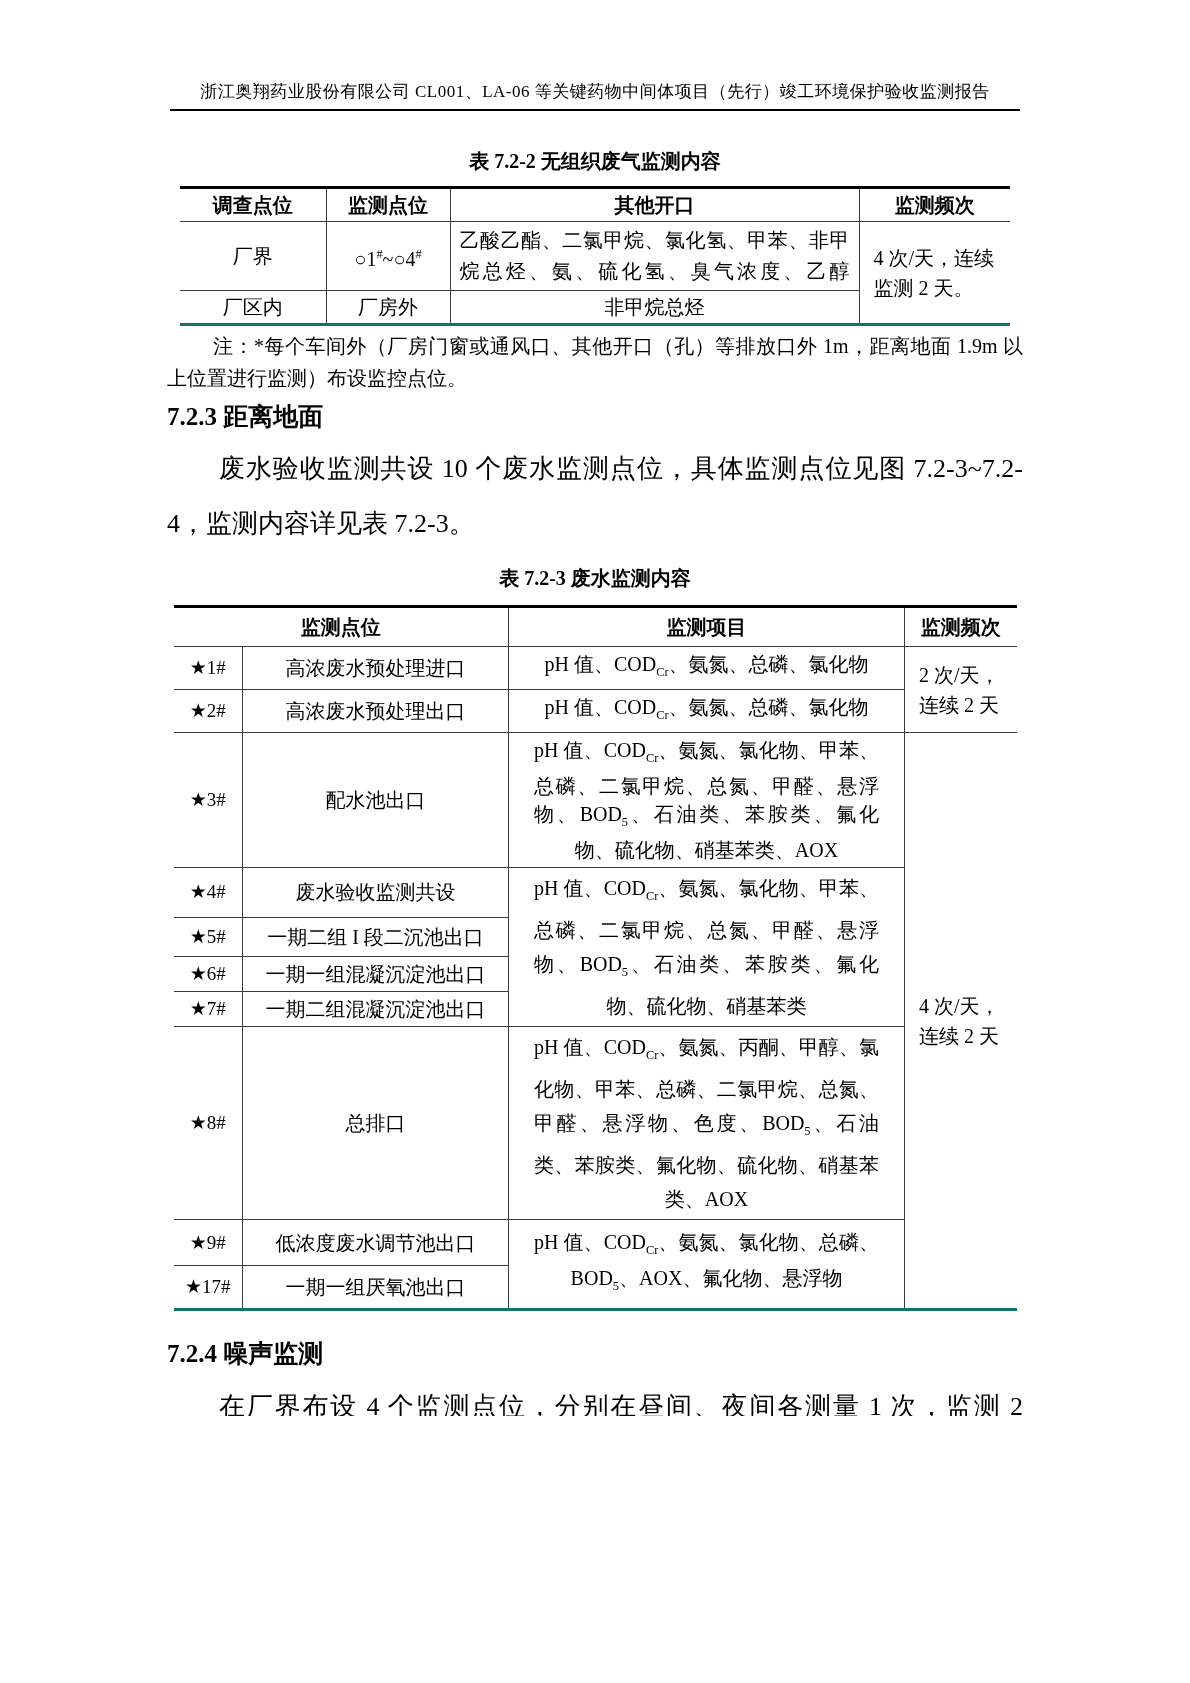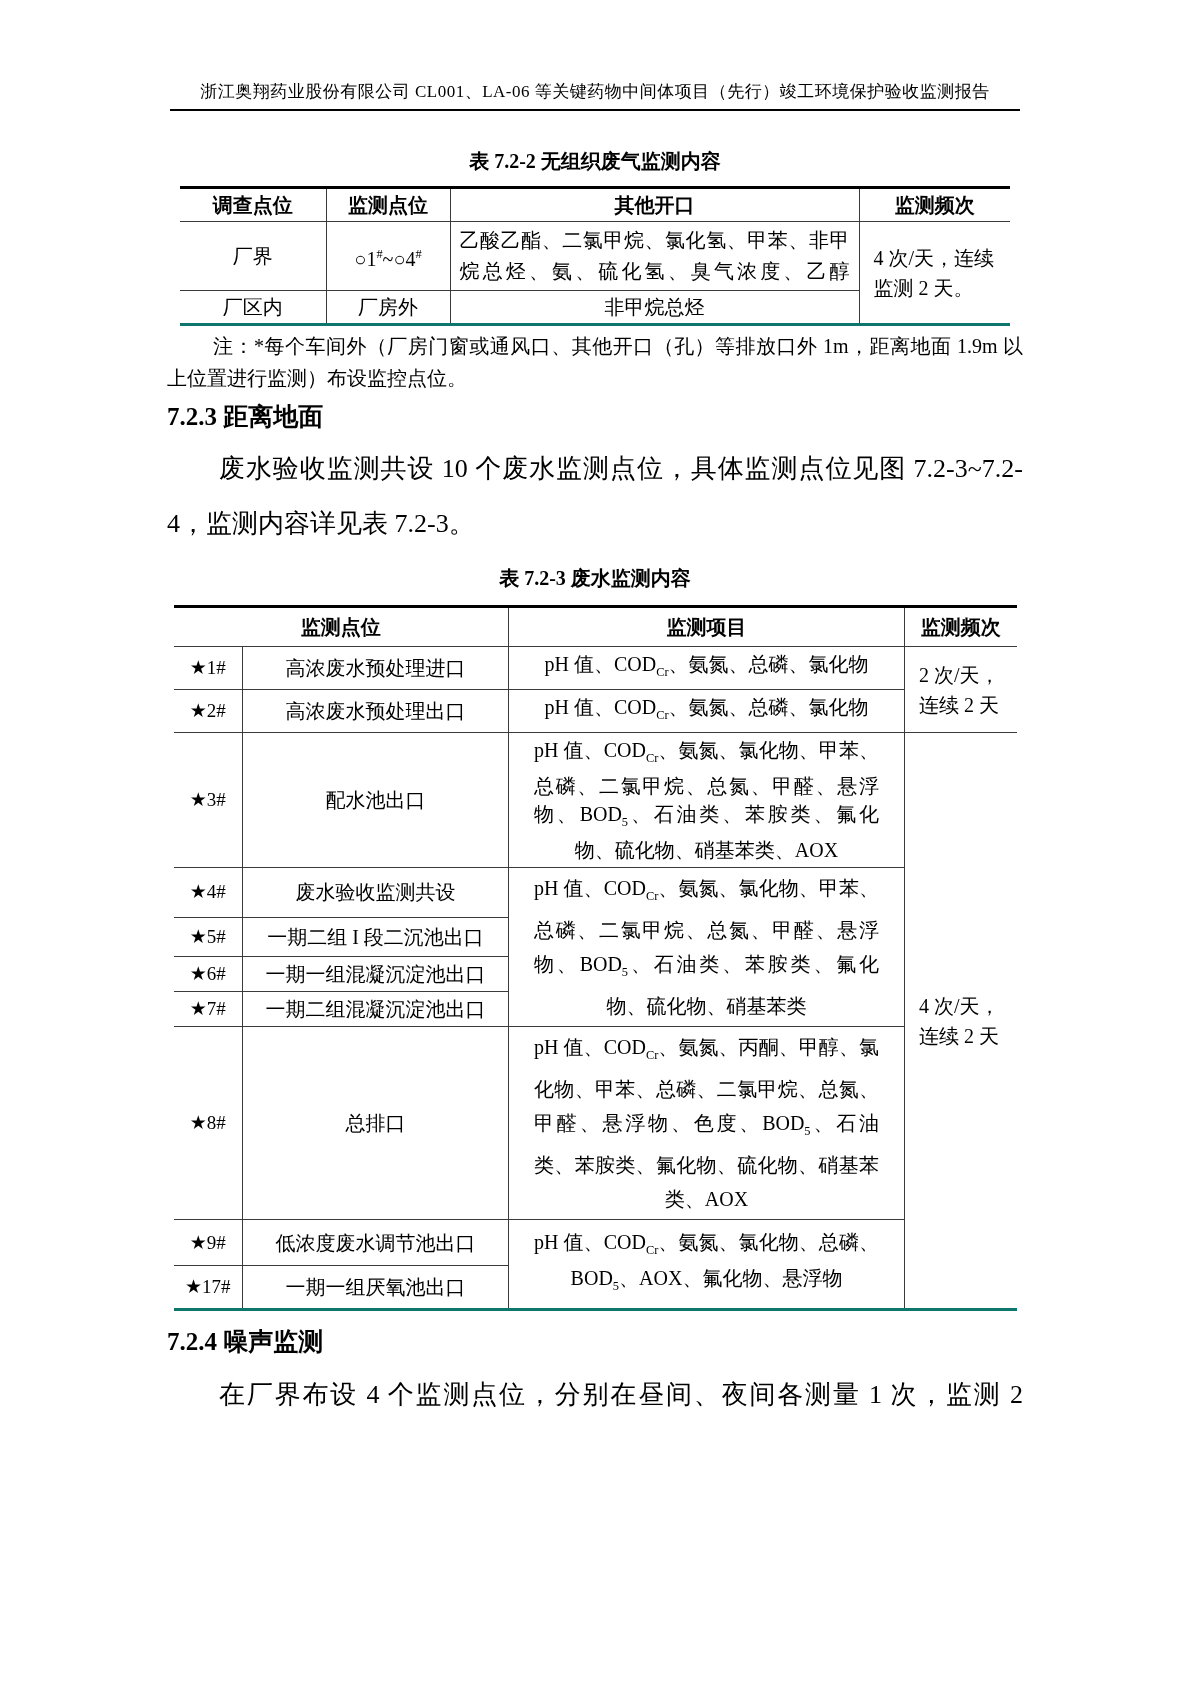--- a/index.html
+++ b/index.html
@@ -40,21 +40,21 @@
   .starcell{font-size:19px;}
   sub{font-size:0.62em;}
   sup{font-size:0.62em;}
   .note{
     margin:4px 0 0 0;font-size:20px;line-height:32px;
     text-indent:2.3em;text-align:justify;
   }
   .sec-heading{
     font-size:25px;font-weight:bold;line-height:29px;margin:8px 0 0 0;
   }
-  .h724{margin-top:16px;}
+  .h724{margin-top:28px;}
   .body-para{
     font-size:26px;text-indent:2em;text-align:justify;margin:10px 0 0 0;
   }
   .p723{line-height:55px;}
   .p724{line-height:65px;margin-top:6px;}
   .footer-org{position:absolute;left:190px;top:1556px;font-size:17px;}
   .footer-page{position:absolute;left:0;top:1556px;width:100%;text-align:center;font-size:17px;}
 </style>
 </head>
 <body>

